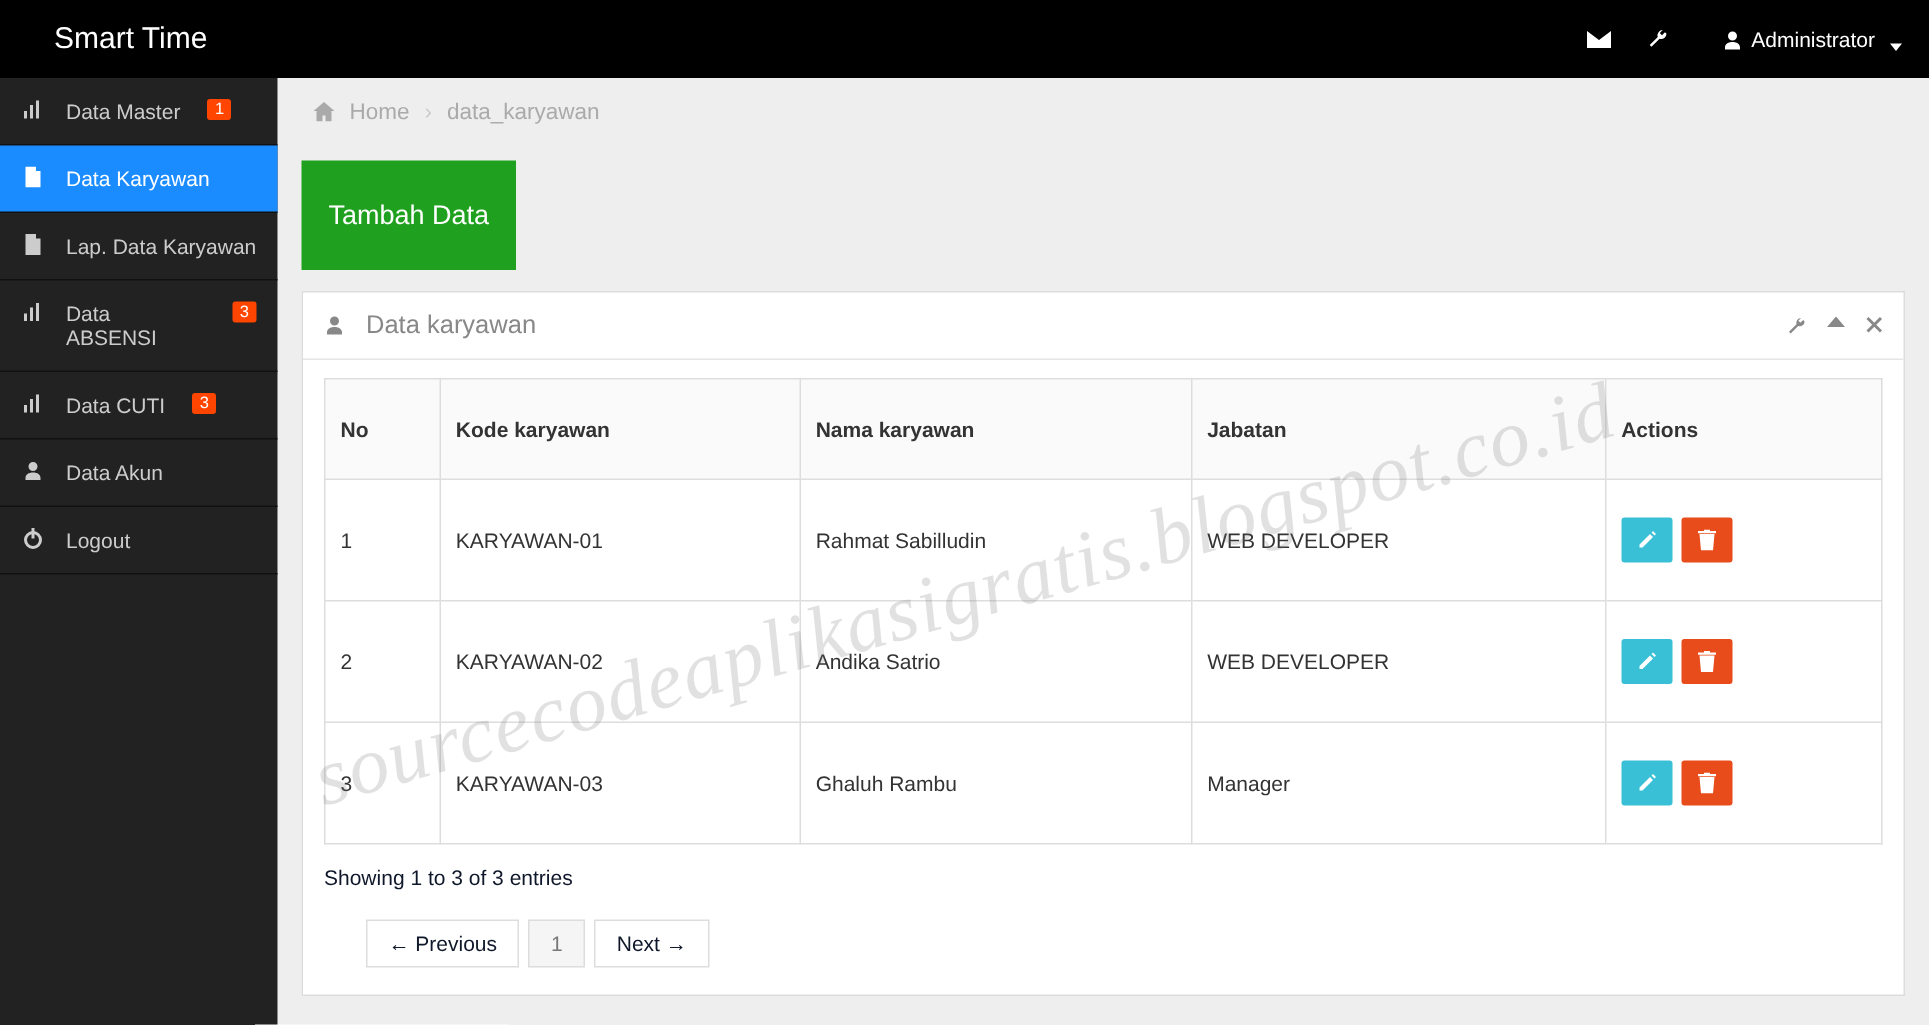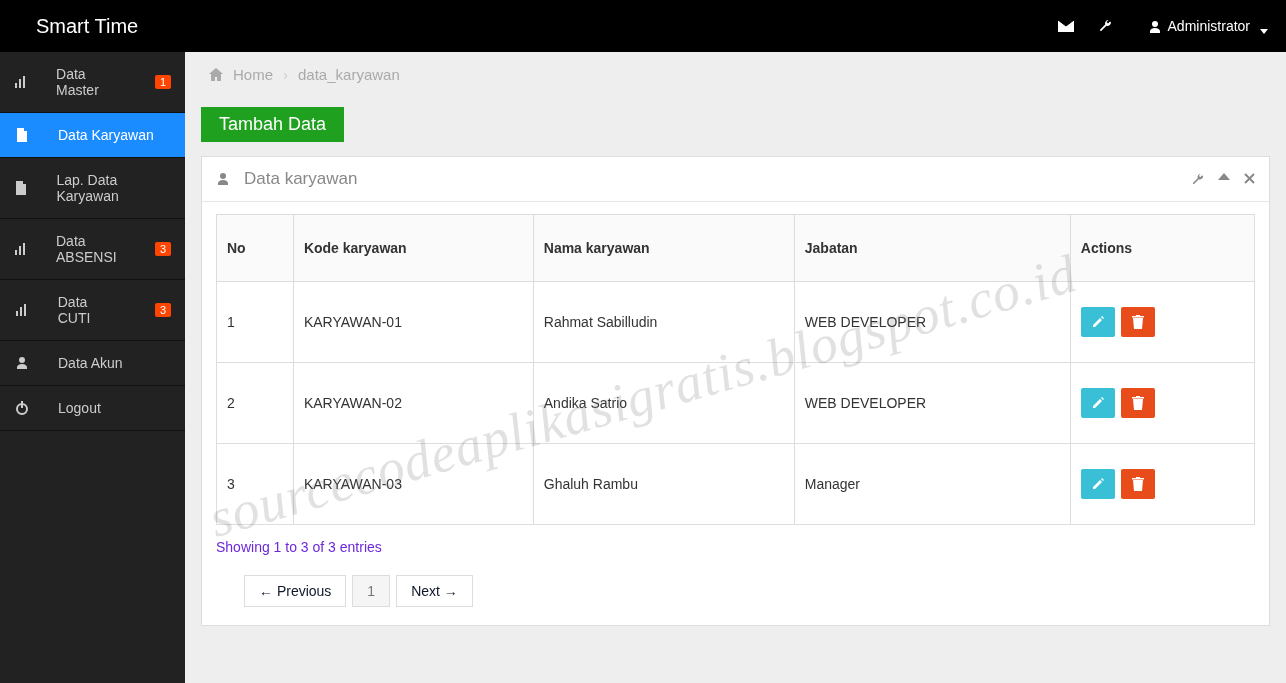--- a/index.html
+++ b/index.html
@@ -5,47 +5,47 @@
 * { margin: 0; padding: 0; box-sizing: border-box; }
 body { font-family: "Helvetica Neue", Helvetica, Arial, sans-serif; font-size: 14px; color: #333; background: #eeeeee; width: 1286px; height: 683px; overflow: hidden; position: relative; }
 .topbar { background: #000; color: #fff; height: 52px; display: flex; align-items: center; }
 .brand { font-size: 20px; font-weight: 300; padding: 0 20px 0 36px; color: #fff; }
 .top-spacer { flex: 1; }
 .top-icon { width: 40px; text-align: center; cursor: pointer; color: #fff; font-size: 14px; }
 .top-user { display: flex; align-items: flex-end; padding: 0 18px 0 10px; cursor: pointer; gap: 6px; }
 .caret-down { width:0; height:0; border-left:4px solid transparent; border-right:4px solid transparent; border-top:5px solid #fff; display:inline-block; margin-left:4px; }
 .layout { display: flex; height: calc(683px - 40px); }
 .sidebar { width: 185px; background: #222; color: #ccc; }
-.side-item { display:flex; align-items:center; gap:28px; padding: 14px 14px; cursor:pointer; border-bottom:1px solid #111; font-size:14px; }
+.side-item { display:flex; align-items:flex-start; gap:14px; padding: 14px 14px; cursor:pointer; border-bottom:1px solid #111; font-size:14px; }
 .side-item.active { background: #1a8cff; color:#fff; }
 .side-item .sicon { width:16px; display:flex; justify-content:center; }
 .badge { background:#ff4500; color:#fff; font-size:11px; padding:1px 5px; border-radius:2px; margin-left:4px; }
 .main { flex:1; padding: 0; overflow:auto; }
 .breadcrumb { padding: 14px 24px; color: #aaa; display:flex; align-items:center; gap:10px; font-size:15px; }
 .breadcrumb .sep { color:#ccc; }
-.btn-add { display:inline-block; background:#1fa01f; color:#fff; padding:7px 18px; font-size:18px; margin: 10px 0 14px 16px; border:none; cursor:pointer; }
+.btn-add { display:inline-block; background:#1fa01f; color:#fff; padding:26px 18px; font-size:18px; margin: 10px 0 14px 16px; border:none; cursor:pointer; }
 .panel { background:#fff; border:1px solid #ddd; margin: 0 16px 20px 16px; }
 .panel-head { display:flex; align-items:center; padding: 12px 14px; border-bottom:1px solid #e5e5e5; color:#888; font-size:17px; }
 .panel-head .ph-title { margin-left: 14px; color:#888; }
 .panel-tools { margin-left:auto; display:flex; gap:14px; color:#888; }
 .panel-tools span { cursor:pointer; }
 .panel-body { padding: 12px 14px 18px 14px; }
 .controls { display:flex; align-items:center; margin-bottom: 12px; }
 .length-select { width: 210px; height: 30px; border:1px solid #ccc; padding: 0 8px; background:#fff; font-size:14px; }
 .records-label { margin-left: 8px; color:#444; }
 .search-wrap { margin-left:auto; display:flex; align-items:center; gap:6px; }
 .search-input { border:1px solid #ccc; height:28px; width: 220px; padding: 0 6px; font-size:14px; }
 table.data { width:100%; border-collapse: collapse; }
 table.data th, table.data td { border:1px solid #ddd; padding: 25px 10px; text-align:left; font-size:14px; }
 table.data th { background:#fafafa; font-weight:700; }
 .row-actions { display:flex; gap:6px; }
 .btn-sm { width:34px; height:30px; display:flex; align-items:center; justify-content:center; color:#fff; border:none; cursor:pointer; border-radius:2px; }
 .btn-edit { background:#39c0d6; }
 .btn-del { background:#e84c1a; }
-.table-info { margin-top:14px; color:#6d28d9; }
+.table-info { margin-top:14px; color:#0f172a; }
 .paginate { margin-top:20px; display:flex; gap:6px; padding-left: 28px; }
 .pg-btn { border:1px solid #ddd; background:#fff; padding:7px 14px; color:#999; cursor:pointer; font-size:14px; }
 .pg-btn.active { background:#f5f5f5; color:#777; }
 .pg-btn.disabled { color:#0f172a; cursor:default; }
 .watermark { position:absolute; left:50%; top:58%; transform: translate(-50%,-50%) rotate(-16deg); font-size:54px; color:rgba(120,120,120,0.22); font-style:italic; font-family: Georgia, serif; white-space:nowrap; pointer-events:none; letter-spacing:1px; }
 svg { display:block; }
 </style>
 </head>
 <body>
 

